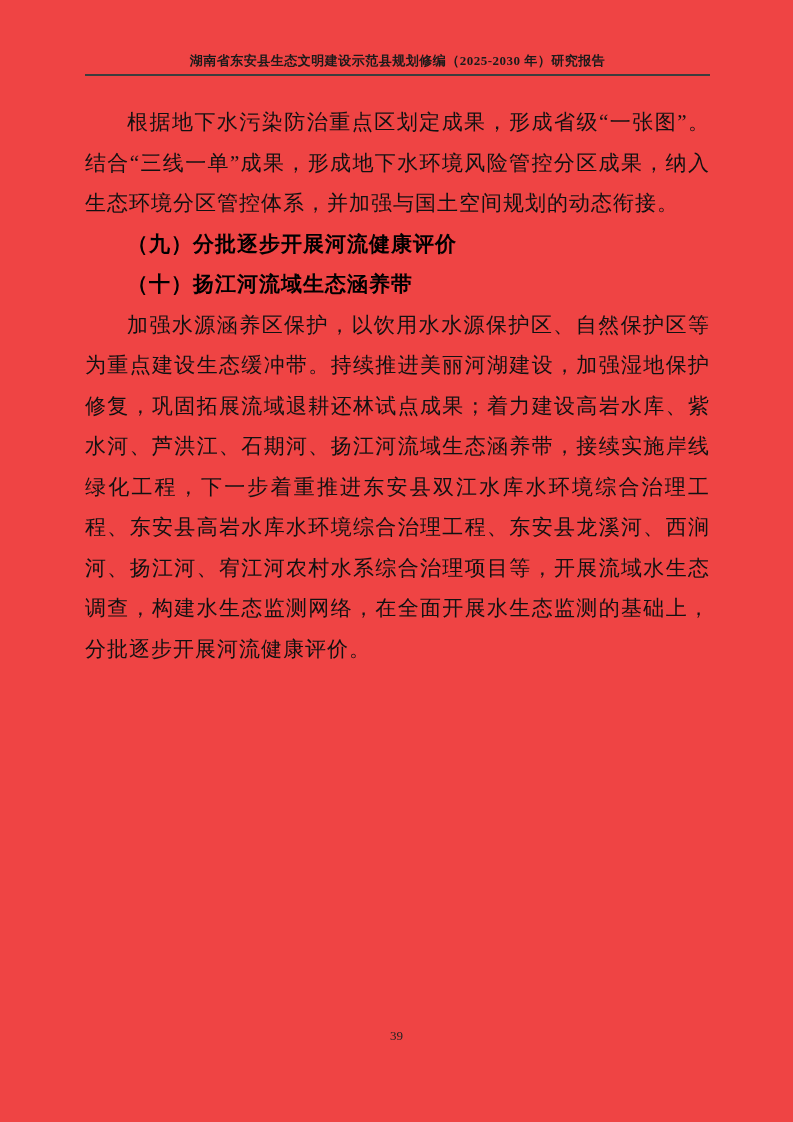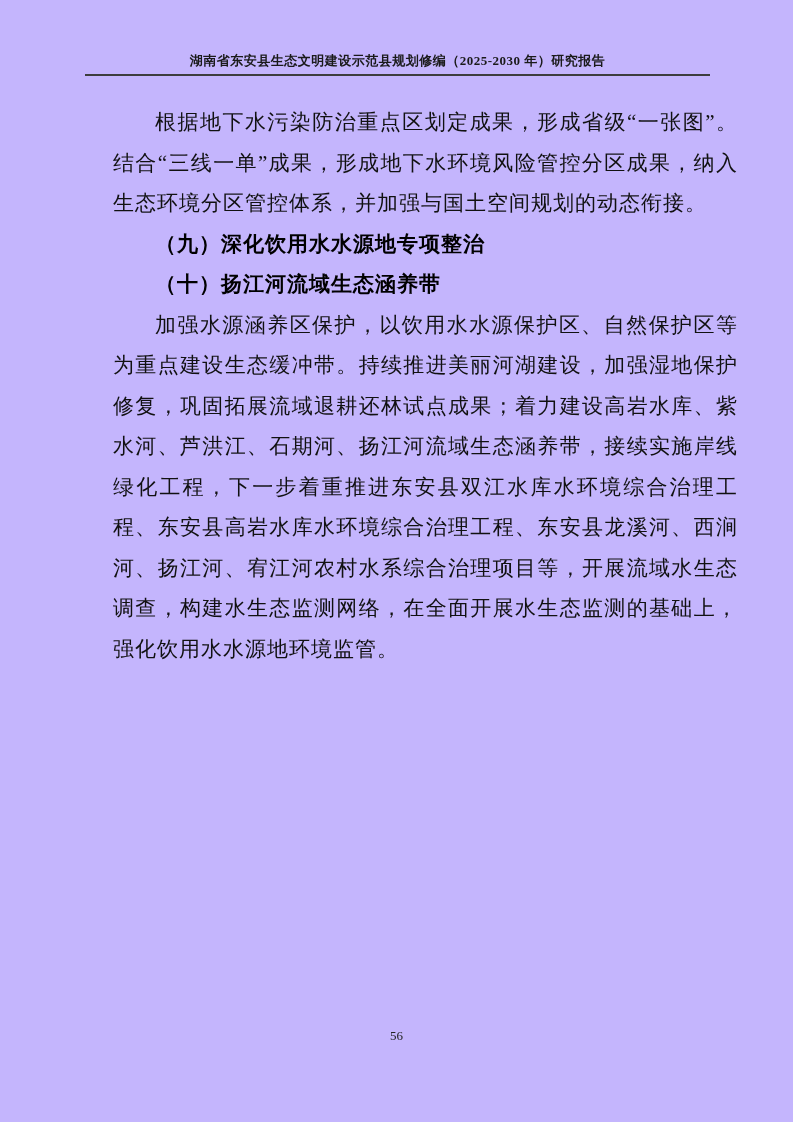--- a/index.html
+++ b/index.html
@@ -4,21 +4,21 @@
 <style>
   html, body {
     margin: 0;
     padding: 0;
     background: #ffffff;
   }
   .page {
     position: relative;
     width: 793px;
     height: 1122px;
-    background: #c4b5fd;
+    background: #ef4444;
     overflow: hidden;
     color: #111111;
     font-family: "Liberation Serif", "DejaVu Serif", serif;
   }
   .header {
     position: absolute;
     top: 0;
     left: 85px;
     width: 625px;
   }
@@ -39,21 +39,20 @@
   .body-block {
     position: absolute;
     top: 102px;
     left: 85px;
     width: 625px;
     font-size: 21px;
     line-height: 40.5px;
     text-align: justify;
     text-justify: inter-character;
     color: #111111;
-    margin-left: 28px;
   }
   .para {
     margin: 0;
     text-indent: 2em;
     letter-spacing: 1px;
   }
   .heading {
     margin: 0;
     text-indent: 2em;
     font-size: 21px;
@@ -77,22 +76,22 @@
 
 <div class="page">
 
   <div class="header">
     <div class="header-title">湖南省东安县生态文明建设示范县规划修编（2025-2030 年）研究报告</div>
     <div class="header-rule"></div>
   </div>
 
   <div class="body-block">
     <p class="para">根据地下水污染防治重点区划定成果，形成省级“一张图”。结合“三线一单”成果，形成地下水环境风险管控分区成果，纳入生态环境分区管控体系，并加强与国土空间规划的动态衔接。</p>
-    <h2 class="heading">（九）深化饮用水水源地专项整治</h2>
+    <h2 class="heading">（九）分批逐步开展河流健康评价</h2>
     <h2 class="heading">（十）扬江河流域生态涵养带</h2>
-    <p class="para">加强水源涵养区保护，以饮用水水源保护区、自然保护区等为重点建设生态缓冲带。持续推进美丽河湖建设，加强湿地保护修复，巩固拓展流域退耕还林试点成果；着力建设高岩水库、紫水河、芦洪江、石期河、扬江河流域生态涵养带，接续实施岸线绿化工程，下一步着重推进东安县双江水库水环境综合治理工程、东安县高岩水库水环境综合治理工程、东安县龙溪河、西涧河、扬江河、宥江河农村水系综合治理项目等，开展流域水生态调查，构建水生态监测网络，在全面开展水生态监测的基础上，强化饮用水水源地环境监管。</p>
+    <p class="para">加强水源涵养区保护，以饮用水水源保护区、自然保护区等为重点建设生态缓冲带。持续推进美丽河湖建设，加强湿地保护修复，巩固拓展流域退耕还林试点成果；着力建设高岩水库、紫水河、芦洪江、石期河、扬江河流域生态涵养带，接续实施岸线绿化工程，下一步着重推进东安县双江水库水环境综合治理工程、东安县高岩水库水环境综合治理工程、东安县龙溪河、西涧河、扬江河、宥江河农村水系综合治理项目等，开展流域水生态调查，构建水生态监测网络，在全面开展水生态监测的基础上，分批逐步开展河流健康评价。</p>
   </div>
 
   <div class="footer">
-    <span>56</span>
+    <span>39</span>
   </div>
 
 </div>
 
 </body></html>

